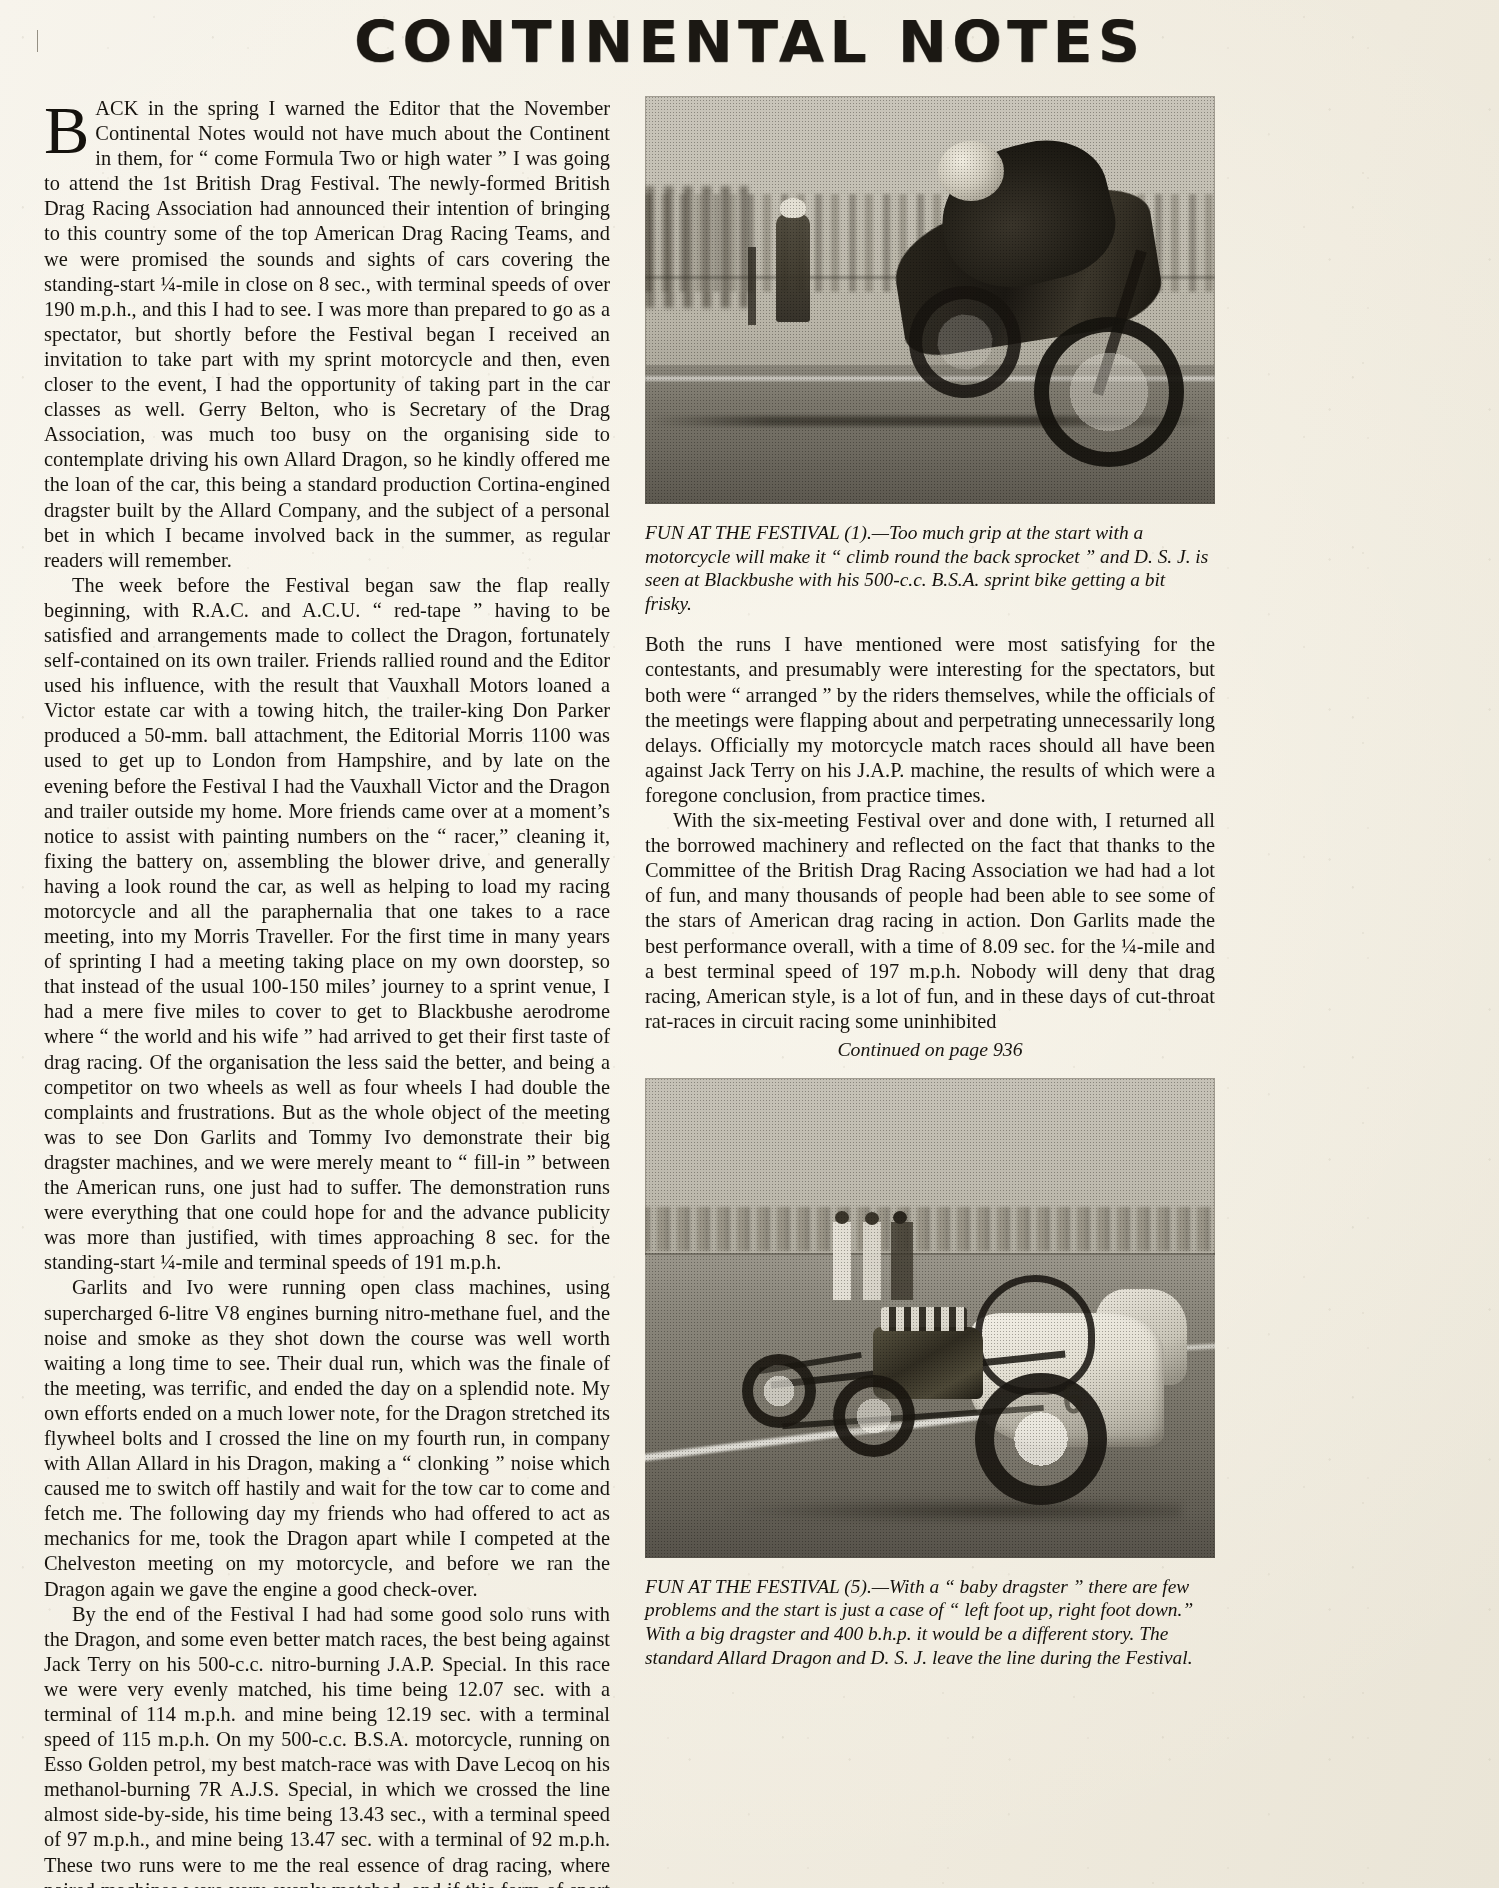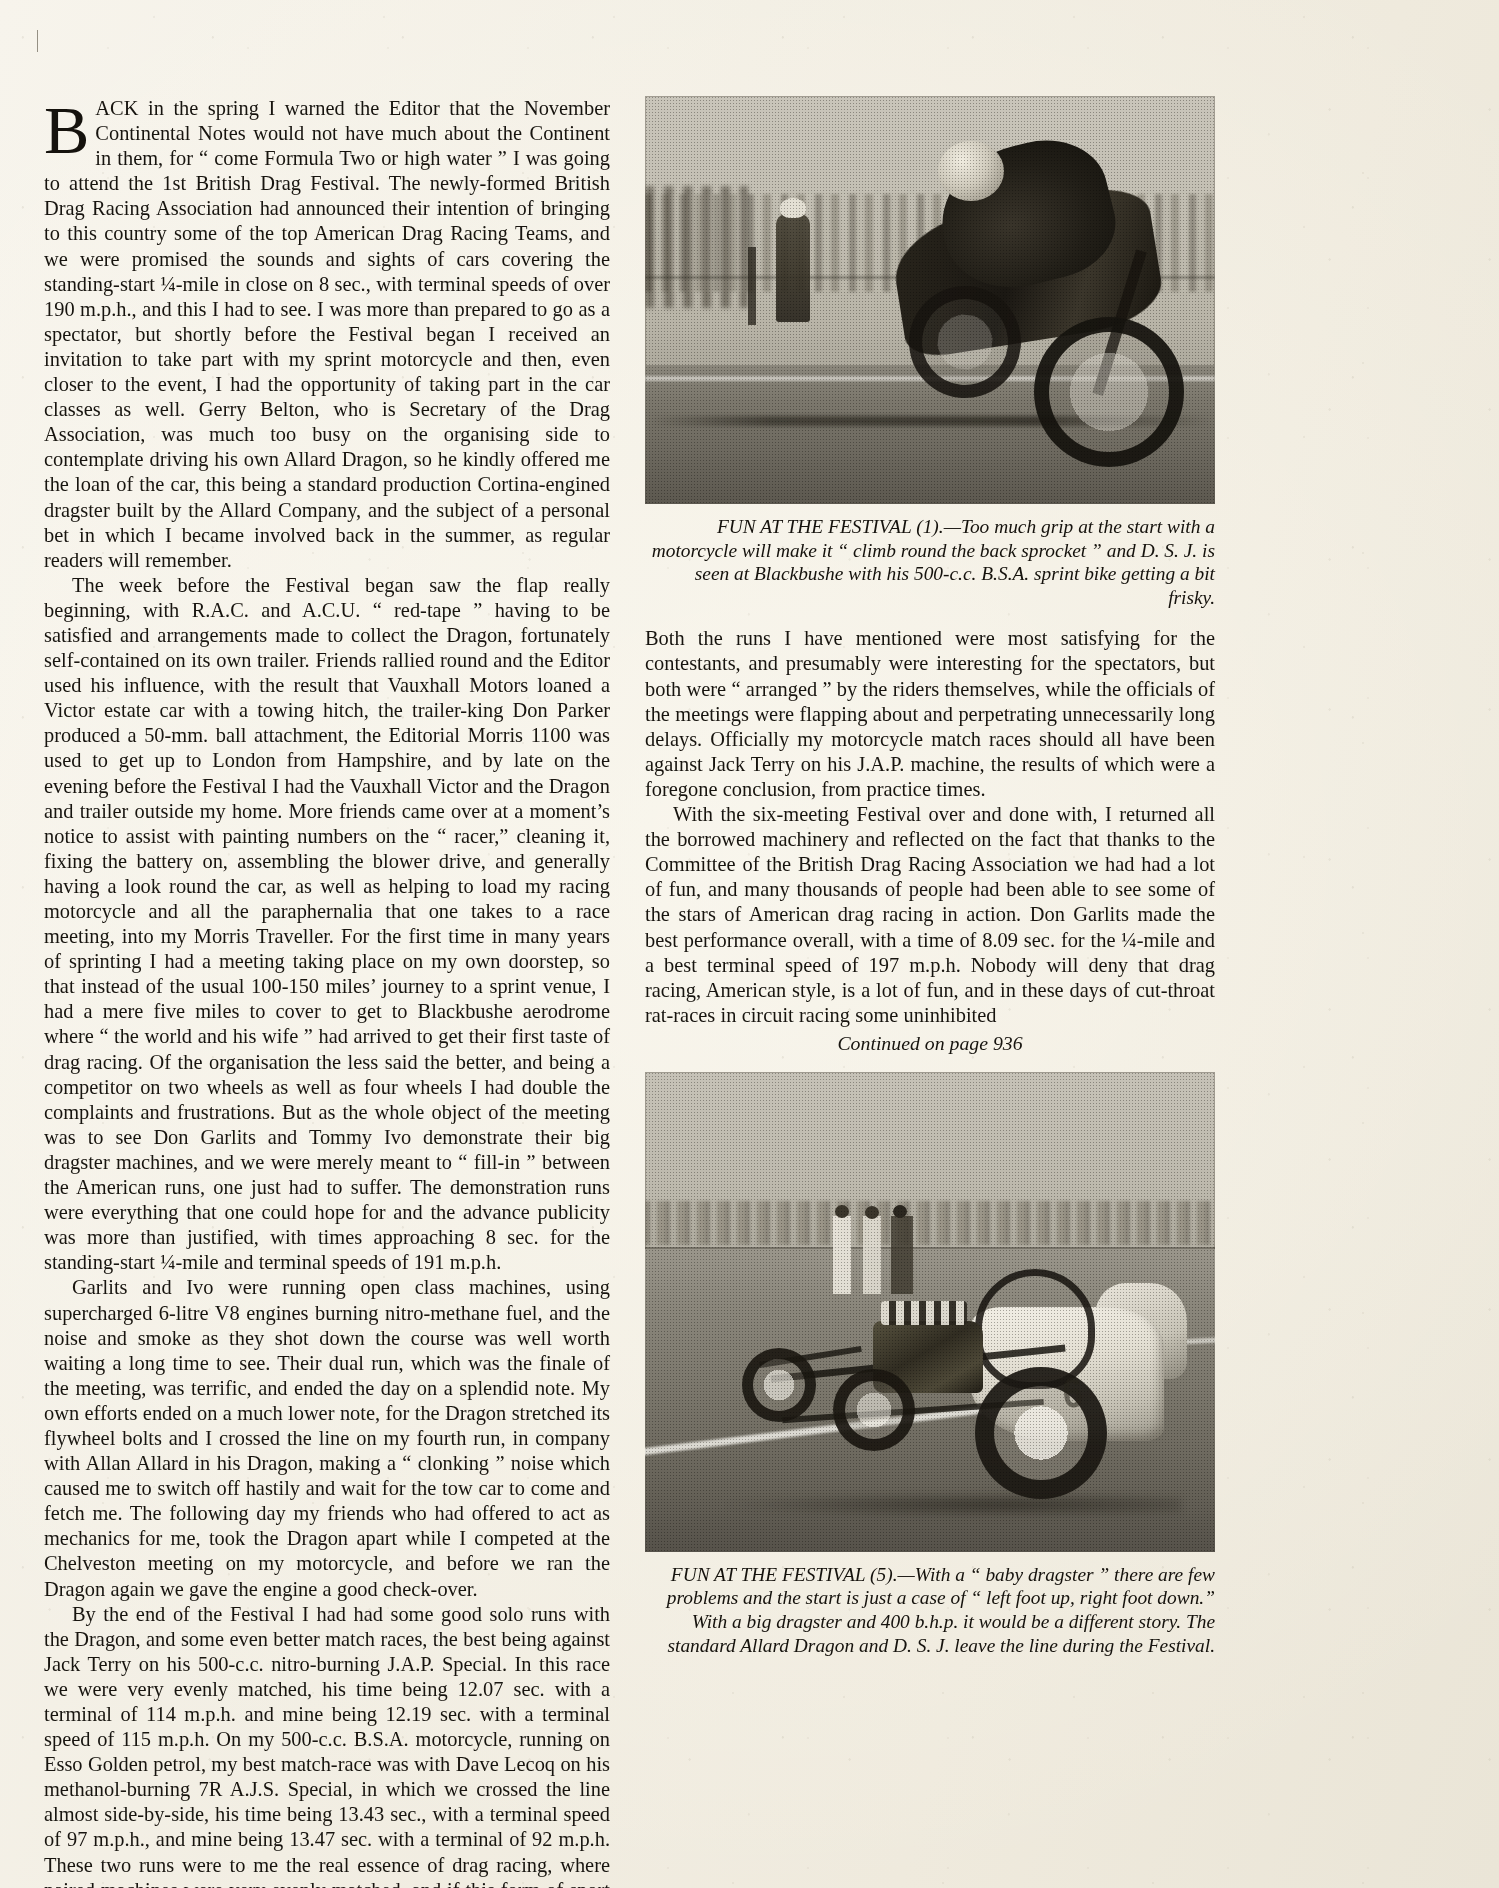--- a/index.html
+++ b/index.html
@@ -142,25 +142,25 @@
     position: absolute;
     inset: 0;
     background-image:
       radial-gradient(circle, rgba(25,22,17,0.40) 0.6px, transparent 0.85px);
     background-size: 3px 3px;
     mix-blend-mode: multiply;
     opacity: .85;
     pointer-events: none;
   }
   figcaption {
-    margin-top: 11px;
+    margin-top: 17px;
     font-size: 19.4px;
     line-height: 23.6px;
     font-style: italic;
-    text-align: right;
+    text-align: left;
     color: #15120d;
   }
   figcaption .cap-lead {
     font-style: italic;
   }
 
   .continued {
     margin: 3px 0 0 0;
     font-size: 19.8px;
     line-height: 24px;
@@ -461,20 +461,23 @@
 <body>
 
 <div class="page">
   <div class="paper-tint"></div>
   <div class="paper-speckle"></div>
 
   <div class="content">
 
     <div class="edge-tick"></div>
 
+    <div class="masthead">
+      <div class="masthead-title">CONTINENTAL NOTES</div>
+    </div>
 
     <div class="col-left">
 
       <p class="body first dropcap-para"><span class="dropcap">B</span><span>ACK in the spring I warned the Editor that the November Continental Notes would not have much about the Continent in them, for “ come Formula Two or high water ” I was going to attend the 1st British Drag Festival. The newly-formed British Drag Racing Association had announced their intention of bringing to this country some of the top American Drag Racing Teams, and we were promised the sounds and sights of cars covering the standing-start ¼-mile in close on 8 sec., with terminal speeds of over 190 m.p.h., and this I had to see. I was more than prepared to go as a spectator, but shortly before the Festival began I received an invitation to take part with my sprint motorcycle and then, even closer to the event, I had the opportunity of taking part in the car classes as well. Gerry Belton, who is Secretary of the Drag Association, was much too busy on the organising side to contemplate driving his own Allard Dragon, so he kindly offered me the loan of the car, this being a standard production Cortina-engined dragster built by the Allard Company, and the subject of a personal bet in which I became involved back in the summer, as regular readers will remember.</span></p>
 
       <p class="body">The week before the Festival began saw the flap really beginning, with R.A.C. and A.C.U. “ red-tape ” having to be satisfied and arrangements made to collect the Dragon, fortunately self-contained on its own trailer. Friends rallied round and the Editor used his influence, with the result that Vauxhall Motors loaned a Victor estate car with a towing hitch, the trailer-king Don Parker produced a 50-mm. ball attachment, the Editorial Morris 1100 was used to get up to London from Hampshire, and by late on the evening before the Festival I had the Vauxhall Victor and the Dragon and trailer outside my home. More friends came over at a moment’s notice to assist with painting numbers on the “ racer,” cleaning it, fixing the battery on, assembling the blower drive, and generally having a look round the car, as well as helping to load my racing motorcycle and all the paraphernalia that one takes to a race meeting, into my Morris Traveller. For the first time in many years of sprinting I had a meeting taking place on my own doorstep, so that instead of the usual 100-150 miles’ journey to a sprint venue, I had a mere five miles to cover to get to Blackbushe aerodrome where “ the world and his wife ” had arrived to get their first taste of drag racing. Of the organisation the less said the better, and being a competitor on two wheels as well as four wheels I had double the complaints and frustrations. But as the whole object of the meeting was to see Don Garlits and Tommy Ivo demonstrate their big dragster machines, and we were merely meant to “ fill-in ” between the American runs, one just had to suffer. The demonstration runs were everything that one could hope for and the advance publicity was more than justified, with times approaching 8 sec. for the standing-start ¼-mile and terminal speeds of 191 m.p.h.</p>
 
       <p class="body">Garlits and Ivo were running open class machines, using supercharged 6-litre V8 engines burning nitro-methane fuel, and the noise and smoke as they shot down the course was well worth waiting a long time to see. Their dual run, which was the finale of the meeting, was terrific, and ended the day on a splendid note. My own efforts ended on a much lower note, for the Dragon stretched its flywheel bolts and I crossed the line on my fourth run, in company with Allan Allard in his Dragon, making a “ clonking ” noise which caused me to switch off hastily and wait for the tow car to come and fetch me. The following day my friends who had offered to act as mechanics for me, took the Dragon apart while I competed at the Chelveston meeting on my motorcycle, and before we ran the Dragon again we gave the engine a good check-over.</p>
 
       <p class="body">By the end of the Festival I had had some good solo runs with the Dragon, and some even better match races, the best being against Jack Terry on his 500-c.c. nitro-burning J.A.P. Special. In this race we were very evenly matched, his time being 12.07 sec. with a terminal of 114 m.p.h. and mine being 12.19 sec. with a terminal speed of 115 m.p.h. On my 500-c.c. B.S.A. motorcycle, running on Esso Golden petrol, my best match-race was with Dave Lecoq on his methanol-burning 7R A.J.S. Special, in which we crossed the line almost side-by-side, his time being 13.43 sec., with a terminal speed of 97 m.p.h., and mine being 13.47 sec. with a terminal of 92 m.p.h. These two runs were to me the real essence of drag racing, where paired machines were very evenly matched, and if this form of sport is to flourish the B.D.R.A. will have to pay much more attention to the pairings.</p>

